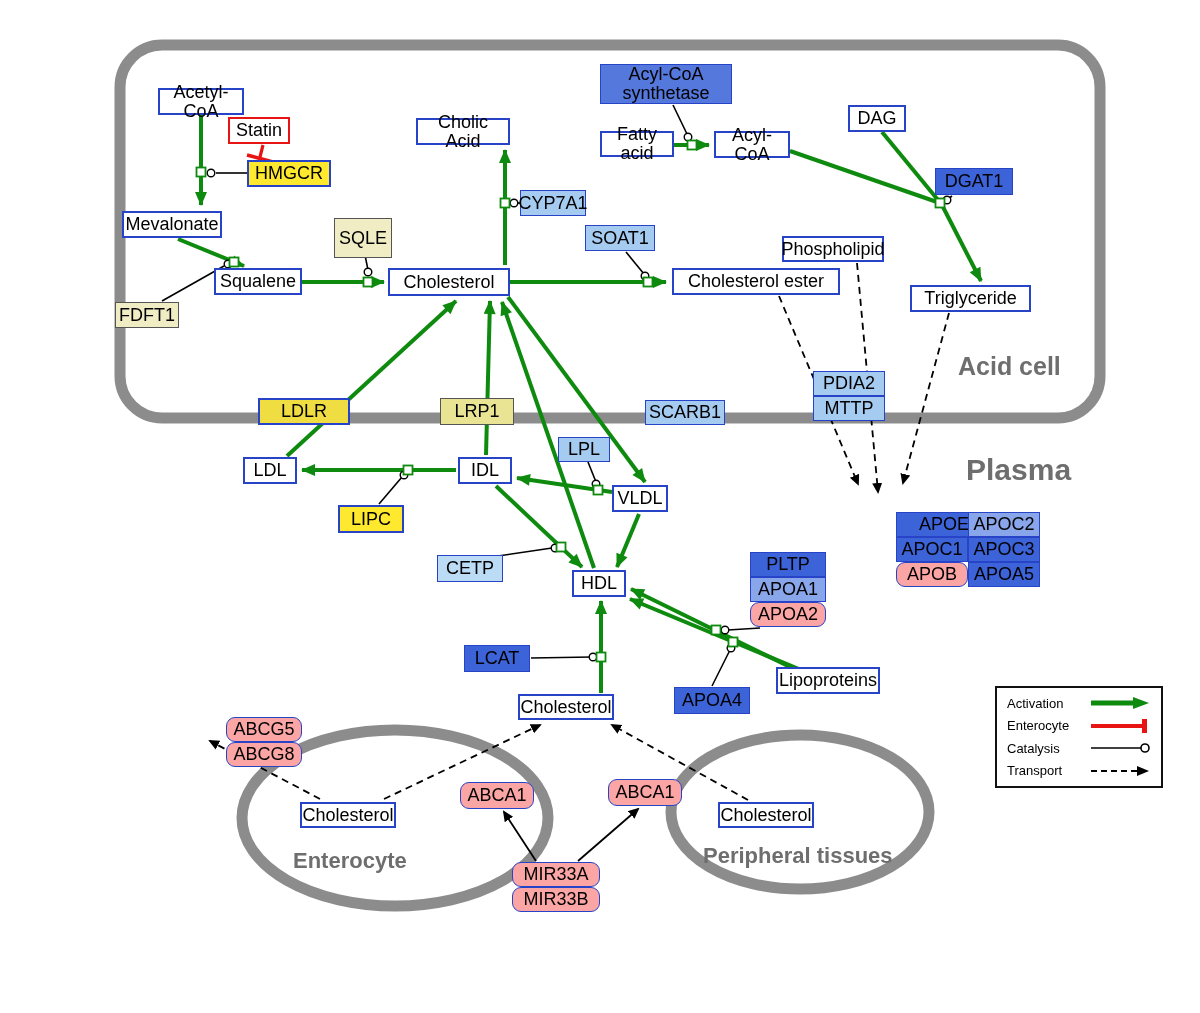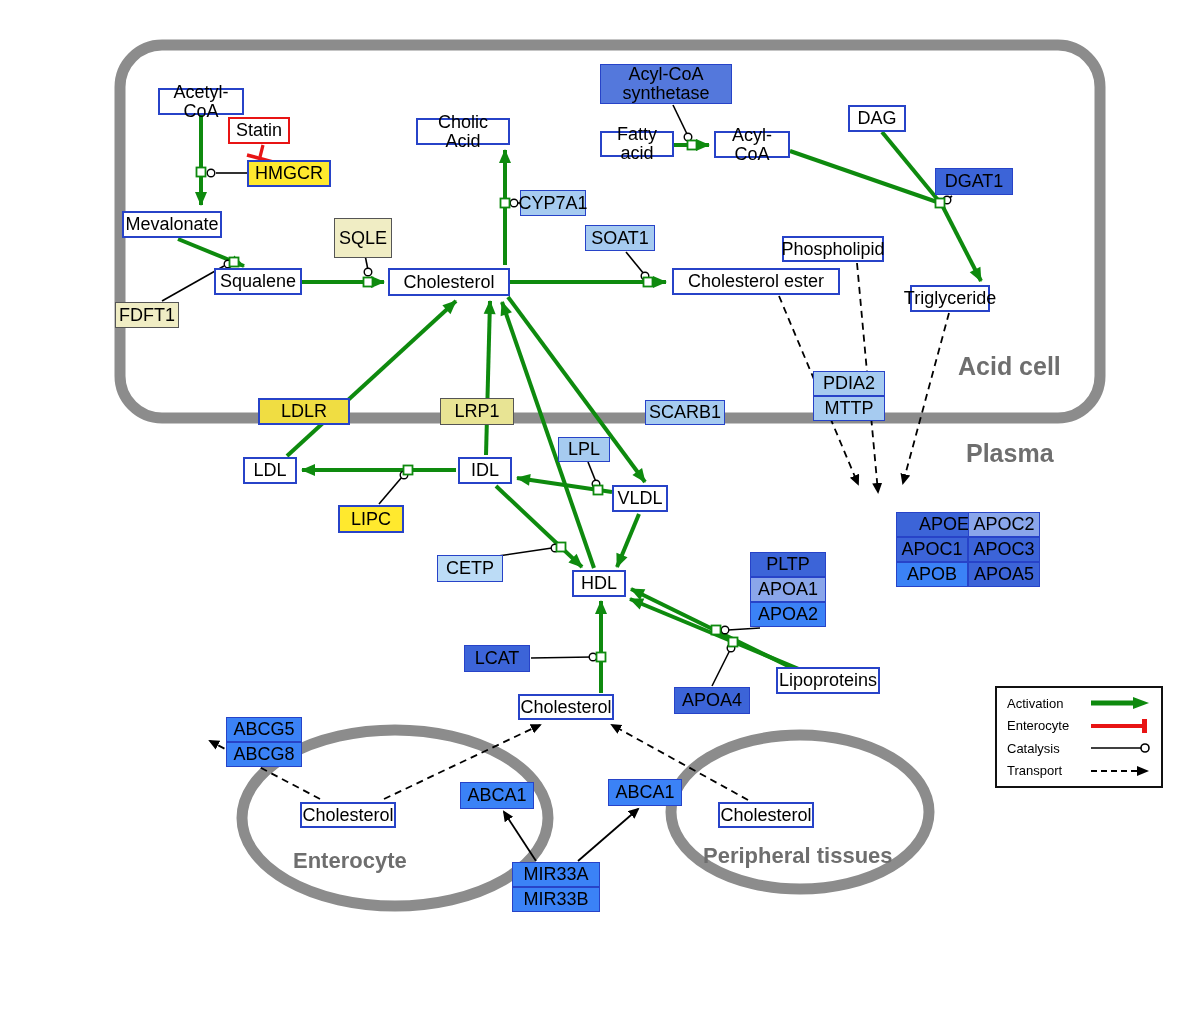--- a/index.html
+++ b/index.html
@@ -14,21 +14,21 @@
   .statin { border-color:#e81414; border-width:2.5px; }
   .yellow { background:#ffe92e; }
   .gold   { background:#f0dd42; }
   .cream  { background:#f0edc4; border:1.3px solid #555; }
   .cream2 { background:#e8e494; border:1.3px solid #555; }
   .lblue  { background:#a6cbf0; border-width:1.5px; }
   .lblue2 { background:#bcdcf6; border-width:1.5px; }
   .mblue  { background:#5478dc; border-width:1.5px; }
   .mblue2 { background:#8aa6ea; border-width:1.5px; }
   .mblue3 { background:#3c64d8; border-width:1.5px; }
-  .dblue  { background:#3b82f6; border-width:1.5px; }
+  .dblue  { background:#fca5a5; border-width:1.5px;border-radius:9px; }
   .comp-label { position:absolute; z-index:2; font-weight:bold; color:#6e6e6e; }
   #legend {
     position:absolute; left:995px; top:686px; width:168px; height:102px; z-index:3;
     background:#fff; border:2.5px solid #111; padding:7px 10px;
     display:flex; flex-direction:column; justify-content:space-between;
   }
   .legend-row { display:flex; align-items:center; justify-content:space-between; }
   .legend-row span { font-size:13px; color:#000; }
 </style>
 </head>
@@ -137,21 +137,21 @@
       <rect x="403.5" y="465.5" width="9" height="9"></rect>
       <rect x="593.5" y="485.5" width="9" height="9"></rect>
       <rect x="556.5" y="542.5" width="9" height="9"></rect>
       <rect x="711.5" y="625.5" width="9" height="9"></rect>
       <rect x="728.5" y="637.5" width="9" height="9"></rect>
       <rect x="596.5" y="652.5" width="9" height="9"></rect>
     </g>
   </svg>
 
   <div class="comp-label" style="left:958px;top:352px;font-size:25px">Acid cell</div>
-  <div class="comp-label" style="left:966px;top:439px;font-size:25px">Plasma</div>
+  <div class="comp-label" style="left:966px;top:453px;font-size:30px">Plasma</div>
   <div class="comp-label" style="left:293px;top:848px;font-size:22px">Enterocyte</div>
   <div class="comp-label" style="left:703px;top:843px;font-size:22px">Peripheral tissues</div>
 
   <div class="node" style="left:158px;top:88px;width:86px;height:27px">Acetyl-CoA</div>
   <div class="node statin" style="left:228px;top:117px;width:62px;height:27px">Statin</div>
   <div class="node yellow" style="left:247px;top:160px;width:84px;height:27px">HMGCR</div>
   <div class="node" style="left:122px;top:211px;width:100px;height:27px">Mevalonate</div>
   <div class="node cream" style="left:115px;top:302px;width:64px;height:26px">FDFT1</div>
   <div class="node" style="left:214px;top:268px;width:88px;height:27px">Squalene</div>
   <div class="node cream" style="left:334px;top:218px;width:58px;height:40px">SQLE</div>
@@ -159,21 +159,21 @@
   <div class="node" style="left:416px;top:118px;width:94px;height:27px">Cholic Acid</div>
   <div class="node lblue" style="left:520px;top:190px;width:66px;height:26px">CYP7A1</div>
   <div class="node lblue" style="left:585px;top:225px;width:70px;height:26px">SOAT1</div>
   <div class="node" style="left:672px;top:268px;width:168px;height:27px">Cholesterol ester</div>
   <div class="node mblue" style="left:600px;top:64px;width:132px;height:40px">Acyl-CoA synthetase</div>
   <div class="node" style="left:600px;top:131px;width:74px;height:26px">Fatty acid</div>
   <div class="node" style="left:714px;top:131px;width:76px;height:27px">Acyl-CoA</div>
   <div class="node" style="left:848px;top:105px;width:58px;height:27px">DAG</div>
   <div class="node mblue3" style="left:935px;top:168px;width:78px;height:27px">DGAT1</div>
   <div class="node" style="left:782px;top:236px;width:102px;height:26px">Phospholipid</div>
-  <div class="node" style="left:910px;top:285px;width:80px;height:27px">Triglyceride</div>
+  <div class="node" style="left:910px;top:285px;width:121px;height:27px">Triglyceride</div>
   <div class="node lblue" style="left:813px;top:371px;width:72px;height:25px">PDIA2</div>
   <div class="node lblue" style="left:813px;top:396px;width:72px;height:25px">MTTP</div>
   <div class="node gold" style="left:258px;top:398px;width:92px;height:27px">LDLR</div>
   <div class="node cream2" style="left:440px;top:398px;width:74px;height:27px">LRP1</div>
   <div class="node lblue" style="left:645px;top:400px;width:80px;height:25px">SCARB1</div>
   <div class="node" style="left:243px;top:457px;width:54px;height:27px">LDL</div>
   <div class="node" style="left:458px;top:457px;width:54px;height:27px">IDL</div>
   <div class="node lblue" style="left:558px;top:437px;width:52px;height:25px">LPL</div>
   <div class="node" style="left:612px;top:485px;width:56px;height:27px">VLDL</div>
   <div class="node yellow" style="left:338px;top:505px;width:66px;height:28px">LIPC</div>

